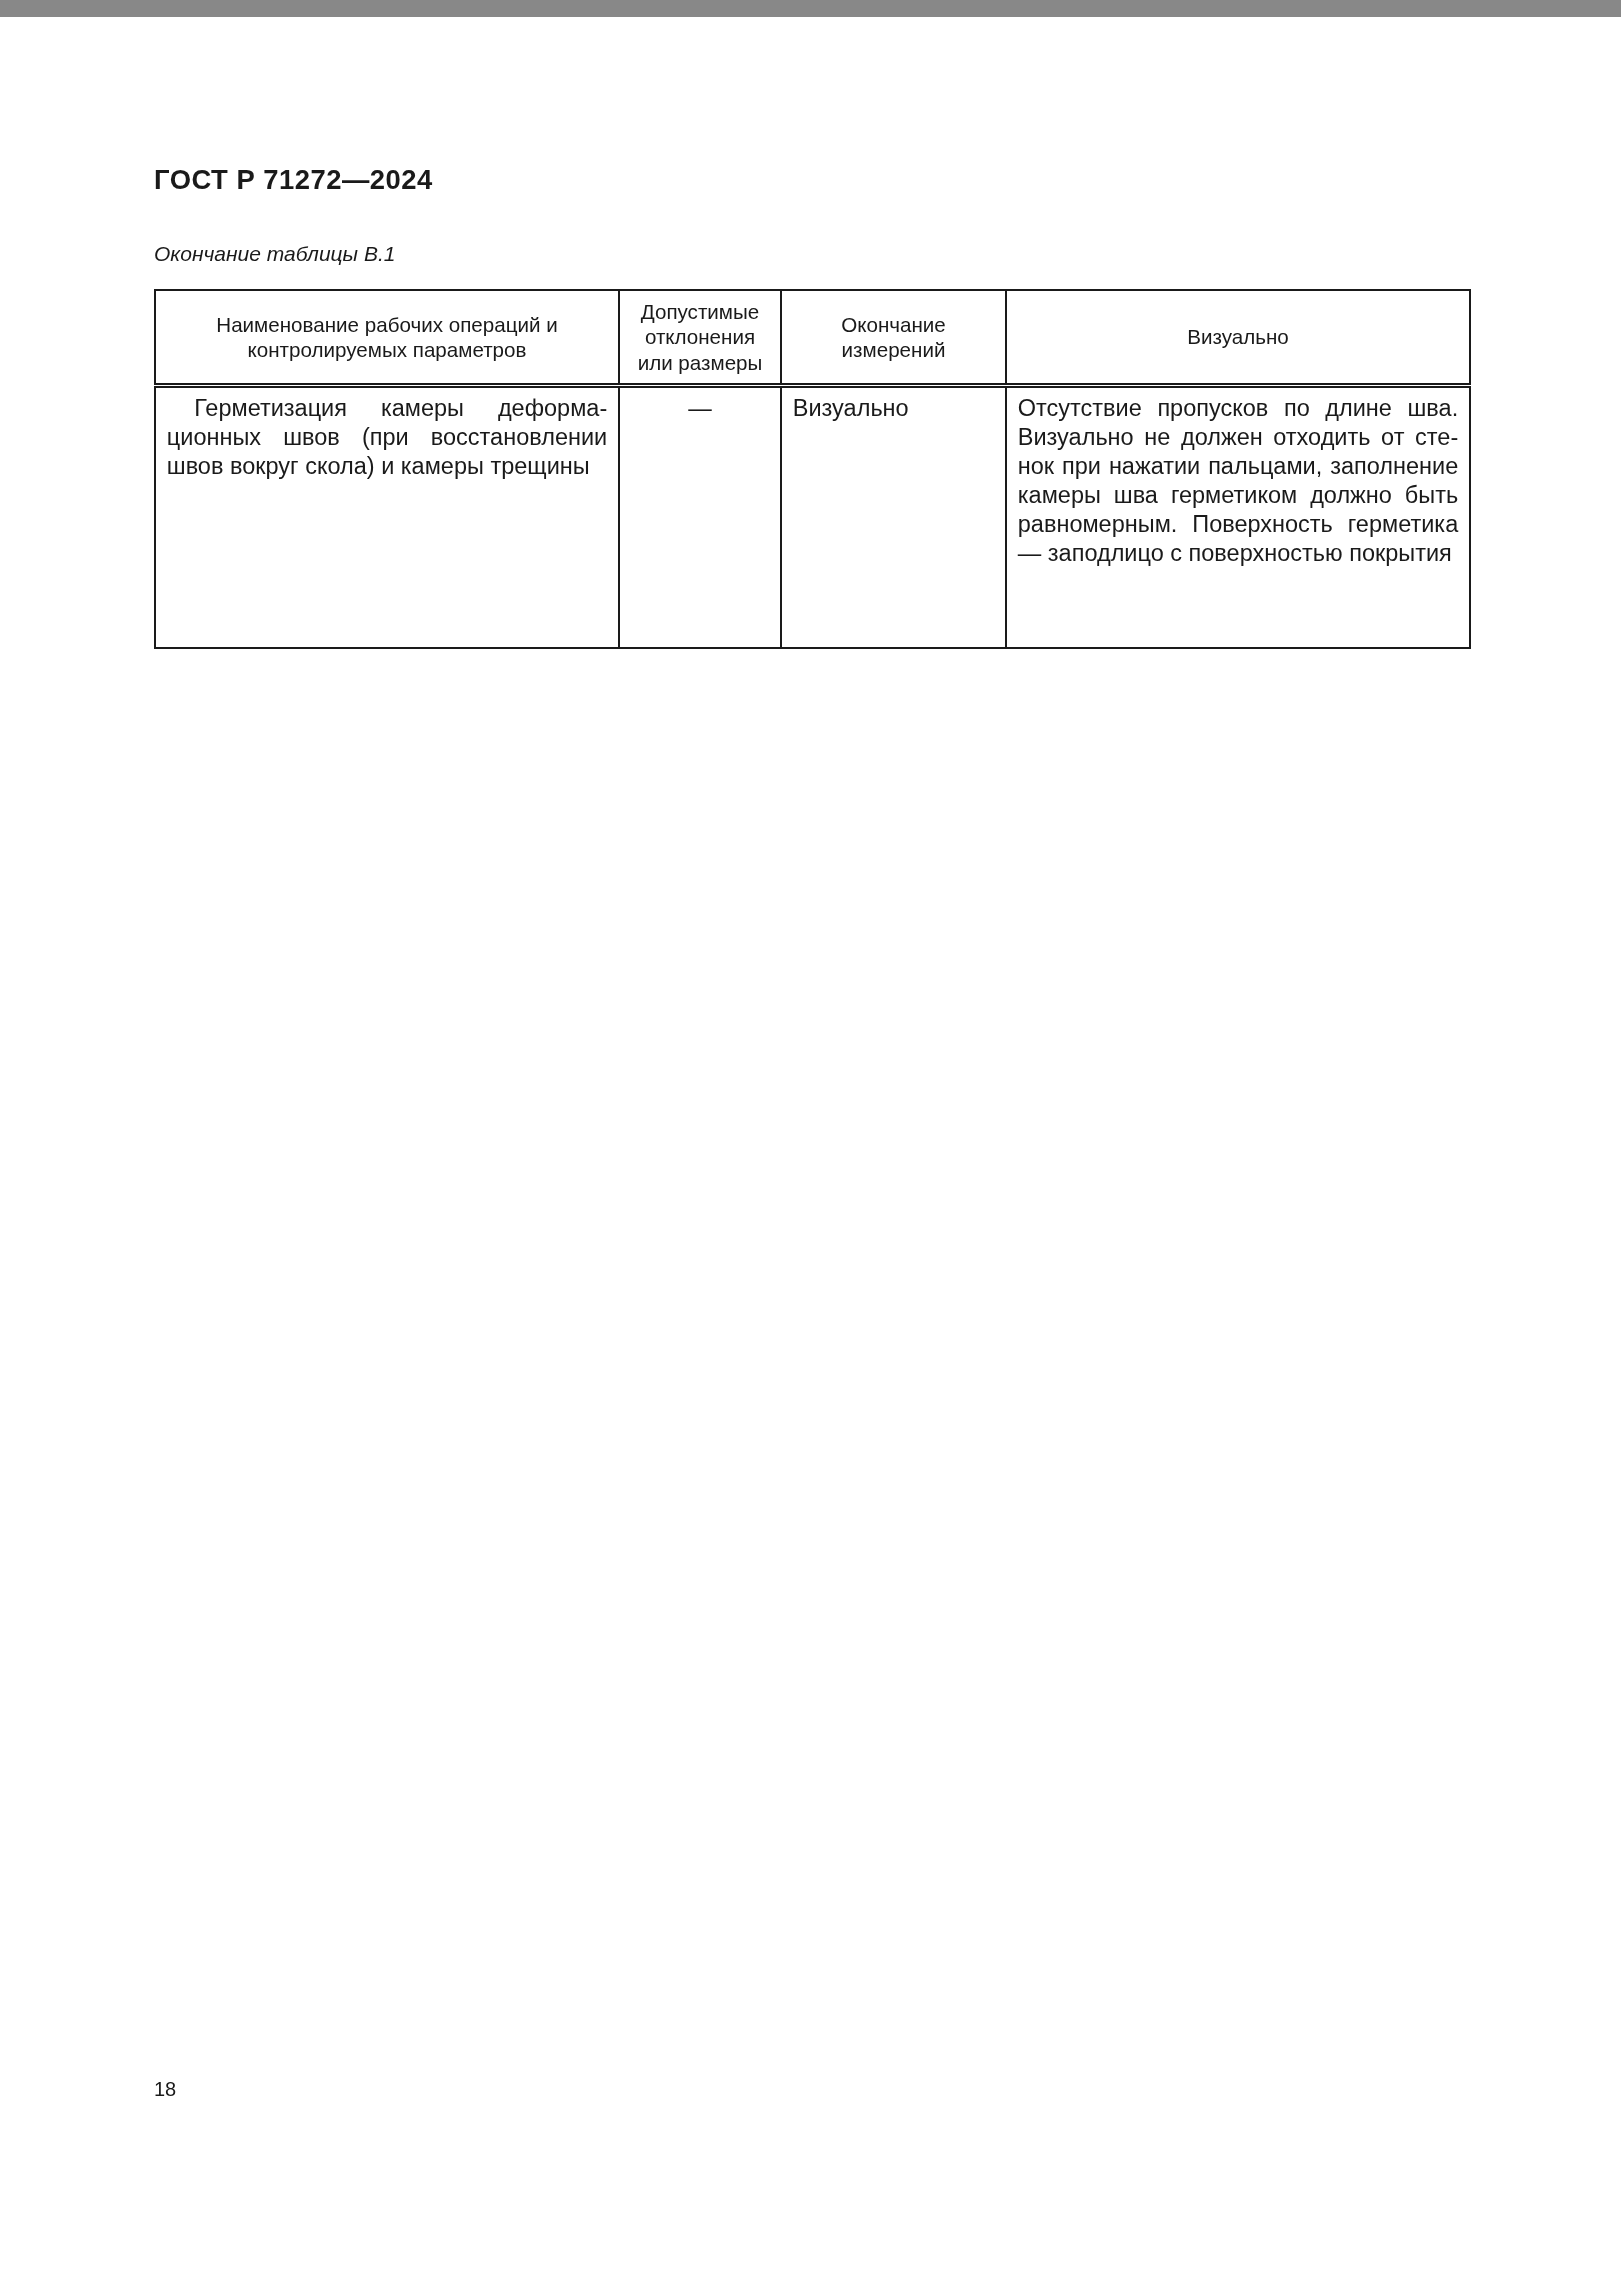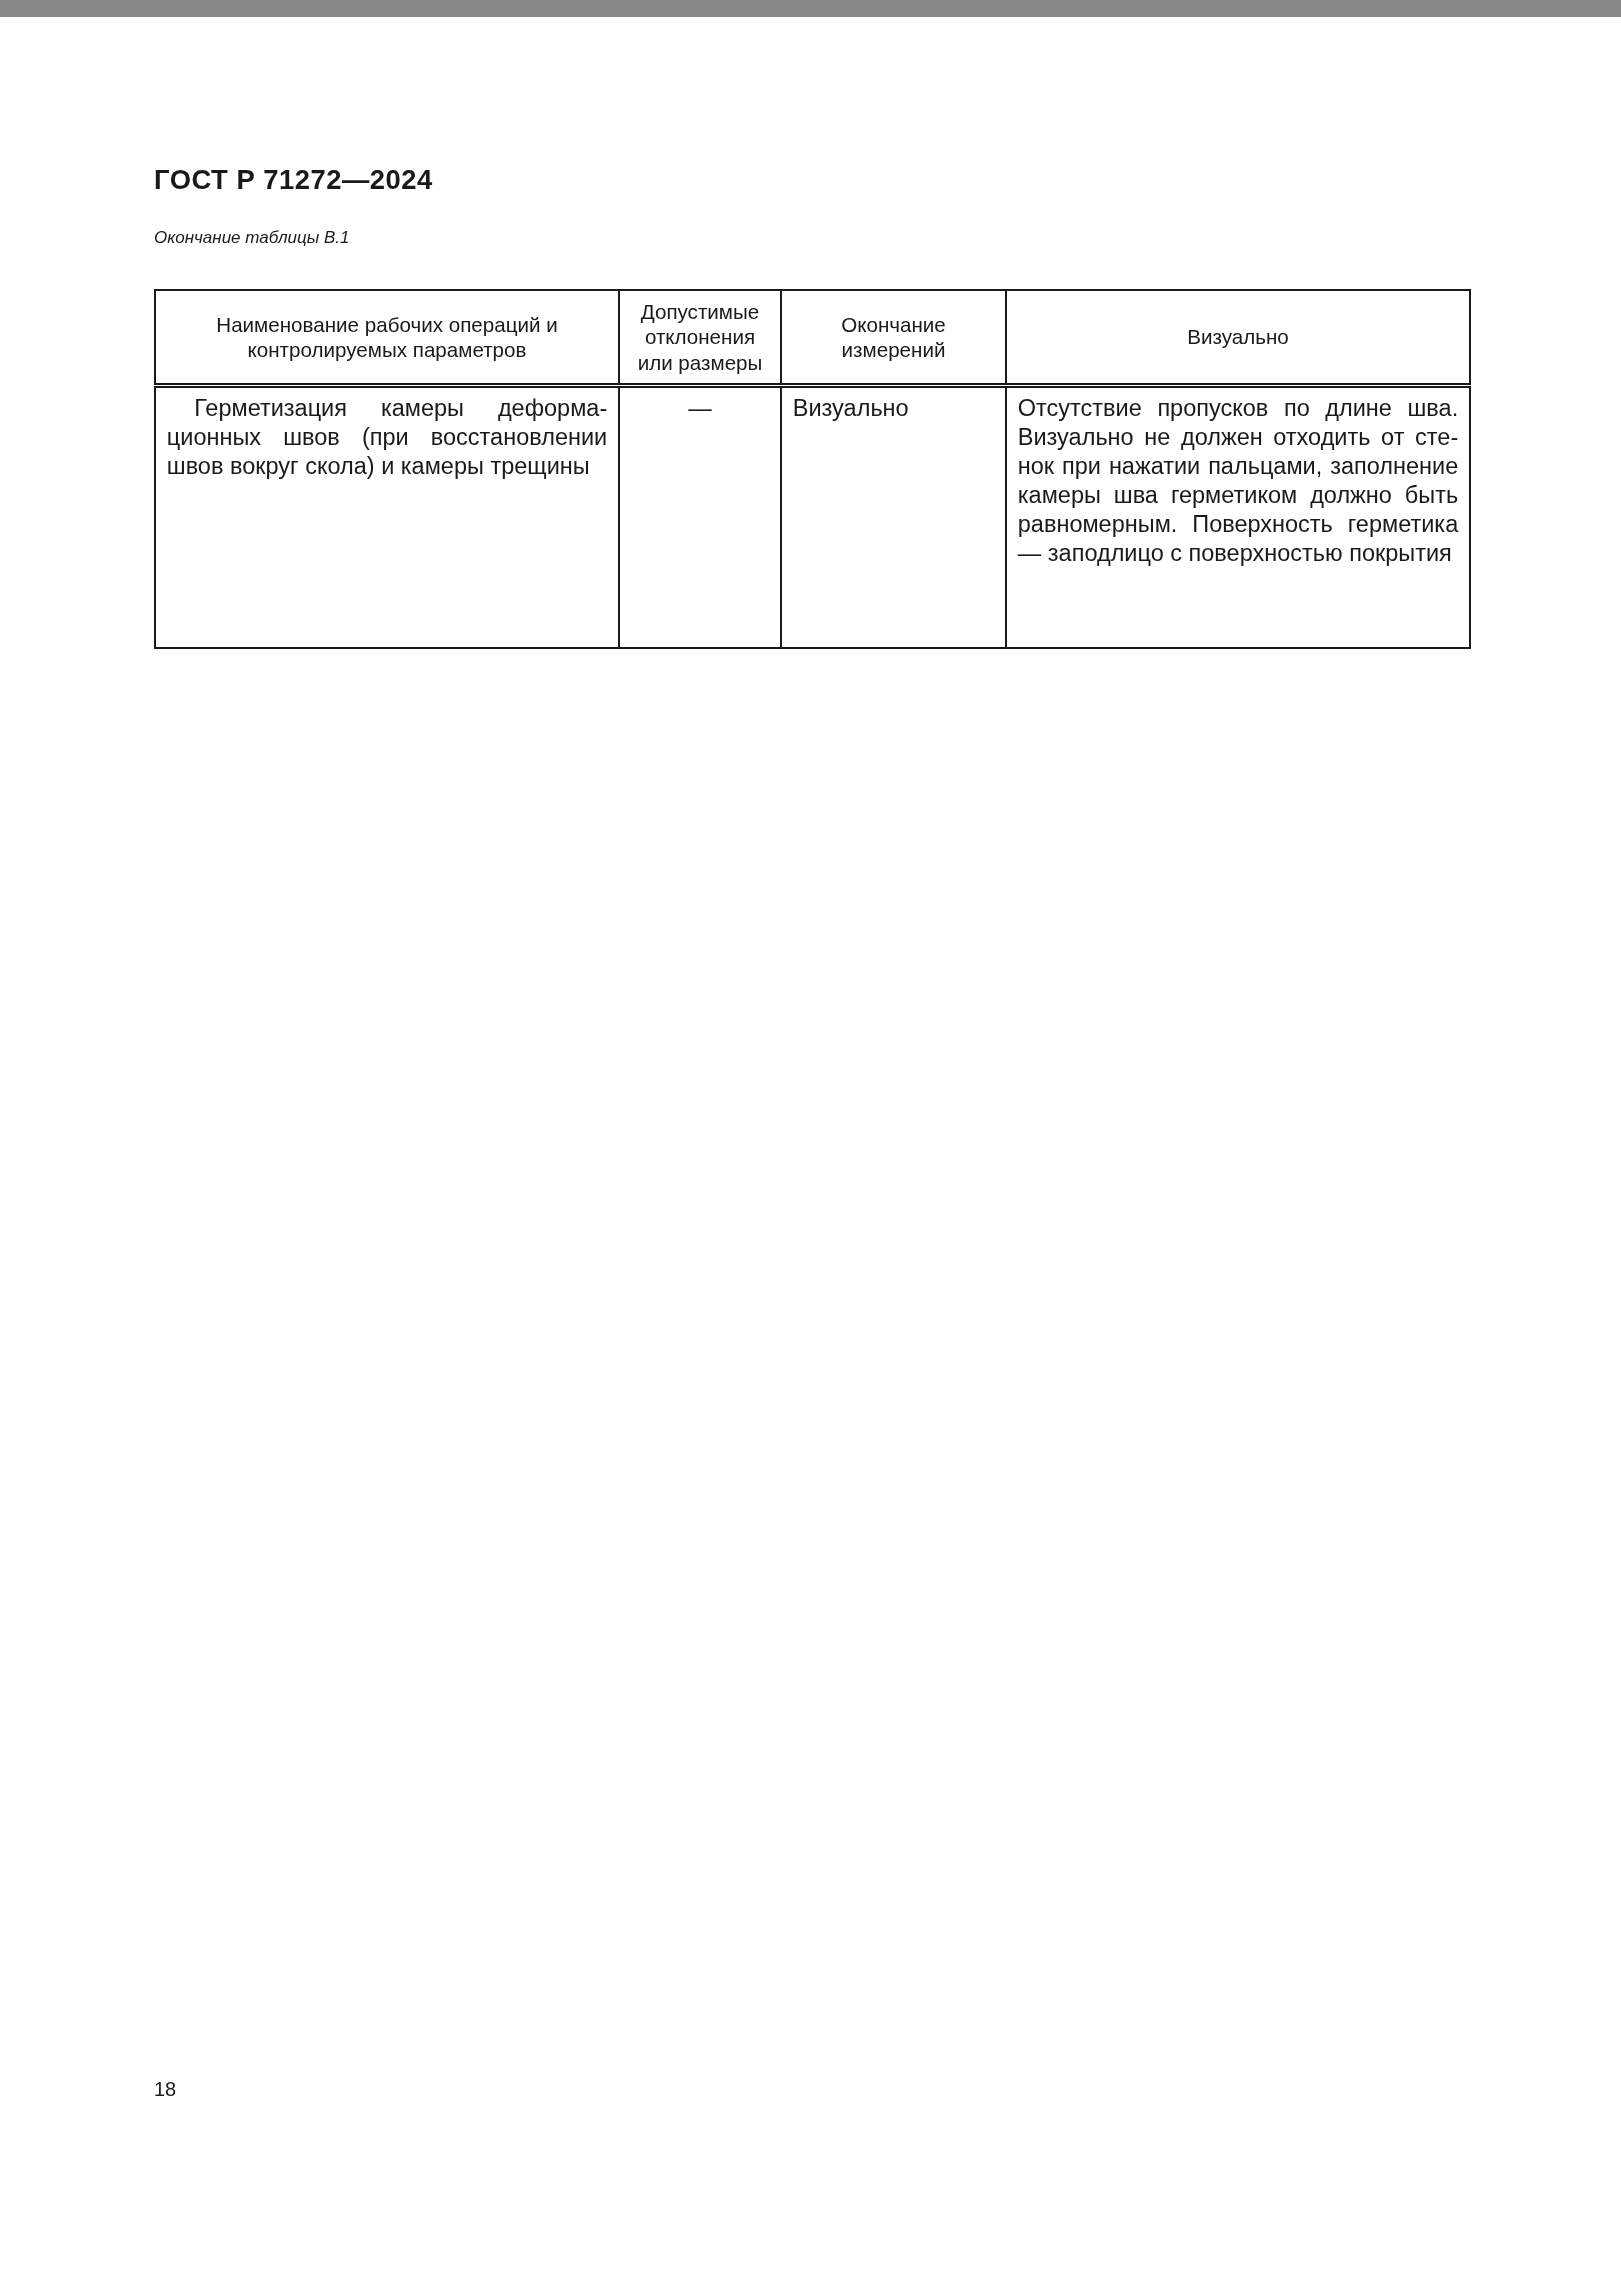--- a/index.html
+++ b/index.html
@@ -21,22 +21,22 @@
     position: absolute;
     left: 154px;
     top: 147px;
     font-size: 27.4px;
     font-weight: bold;
     letter-spacing: 0.5px;
   }
   .table-caption {
     position: absolute;
     left: 154px;
-    top: 211px;
-    font-size: 17px;
+    top: 225px;
+    font-size: 21px;
     font-style: italic;
   }
   table.gost-table {
     position: absolute;
     left: 154px;
     top: 272px;
     width: 1314px;
     border-collapse: collapse;
     table-layout: fixed;
     border: 2.9px solid #1a1a1a;

